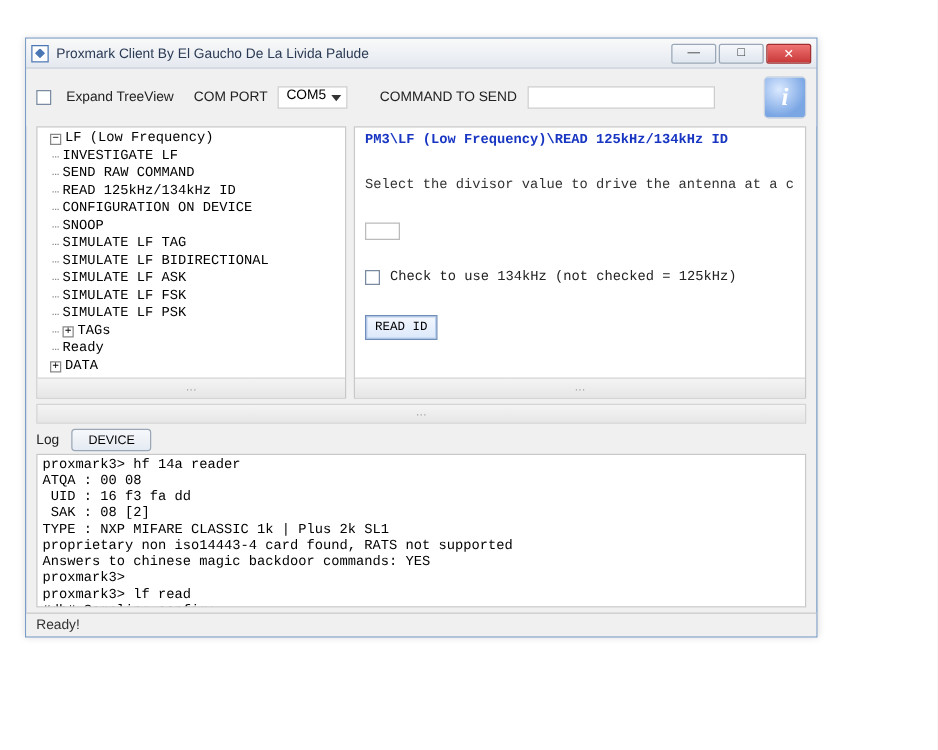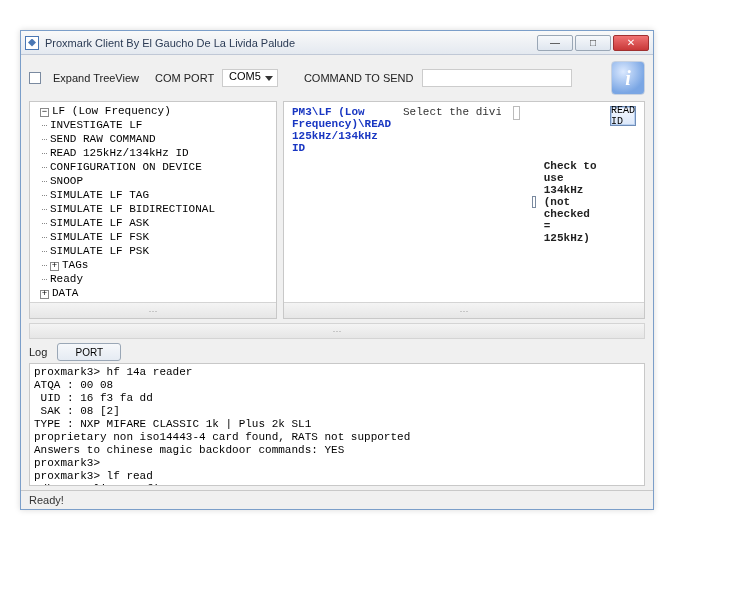--- a/index.html
+++ b/index.html
@@ -159,31 +159,31 @@
     background:linear-gradient(#f4f4f4,#e6e6e6);
     display:flex; align-items:center; justify-content:center;
     font-size:9px; color:#999;
   }
   .right-content {
     flex:1;
     padding:4px 8px;
     font-family:"Courier New",monospace;
     font-size:11px;
     color:#000;
-    display:flex; flex-direction:row; gap:12px;
+    display:flex; flex-direction:column; gap:24px;
     overflow:hidden;
   }
   .right-title {
     color:#1836c2;
     font-weight:bold;
     font-size:11px;
   }
   .right-desc { color:#333; white-space:nowrap; overflow:hidden; }
   .small-box { width:28px; height:14px; border:1px solid #bbb; background:#fff; }
-  .chk-row { display:flex; align-items:center; gap:4px;font-weight:bold; }
+  .chk-row { display:flex; align-items:center; gap:4px; }
   .read-btn {
     width:58px; height:20px;
     border:1px solid #6f8db8;
     background:linear-gradient(#f4f8ff,#dce8fa);
     font-size:10px;
     display:flex; align-items:center; justify-content:center;
     box-shadow: inset 0 0 0 1px #b9d0f0;
   }
   .logbar {
     display:flex; align-items:center; gap:10px;
@@ -277,21 +277,21 @@
         <div class="read-btn">READ ID</div>
       </div>
       <div class="hscroll">···</div>
     </div>
   </div>
 
   <div class="hscroll-window">···</div>
 
   <div class="logbar">
     <span class="lbl">Log</span>
-    <div class="clear-btn">PORT</div>
+    <div class="clear-btn">DEVICE</div>
   </div>
 
   <div class="log" id="log-area">proxmark3&gt; hf 14a reader
 ATQA : 00 08
  UID : 16 f3 fa dd
  SAK : 08 [2]
 TYPE : NXP MIFARE CLASSIC 1k | Plus 2k SL1
 proprietary non iso14443-4 card found, RATS not supported
 Answers to chinese magic backdoor commands: YES
 proxmark3&gt;

